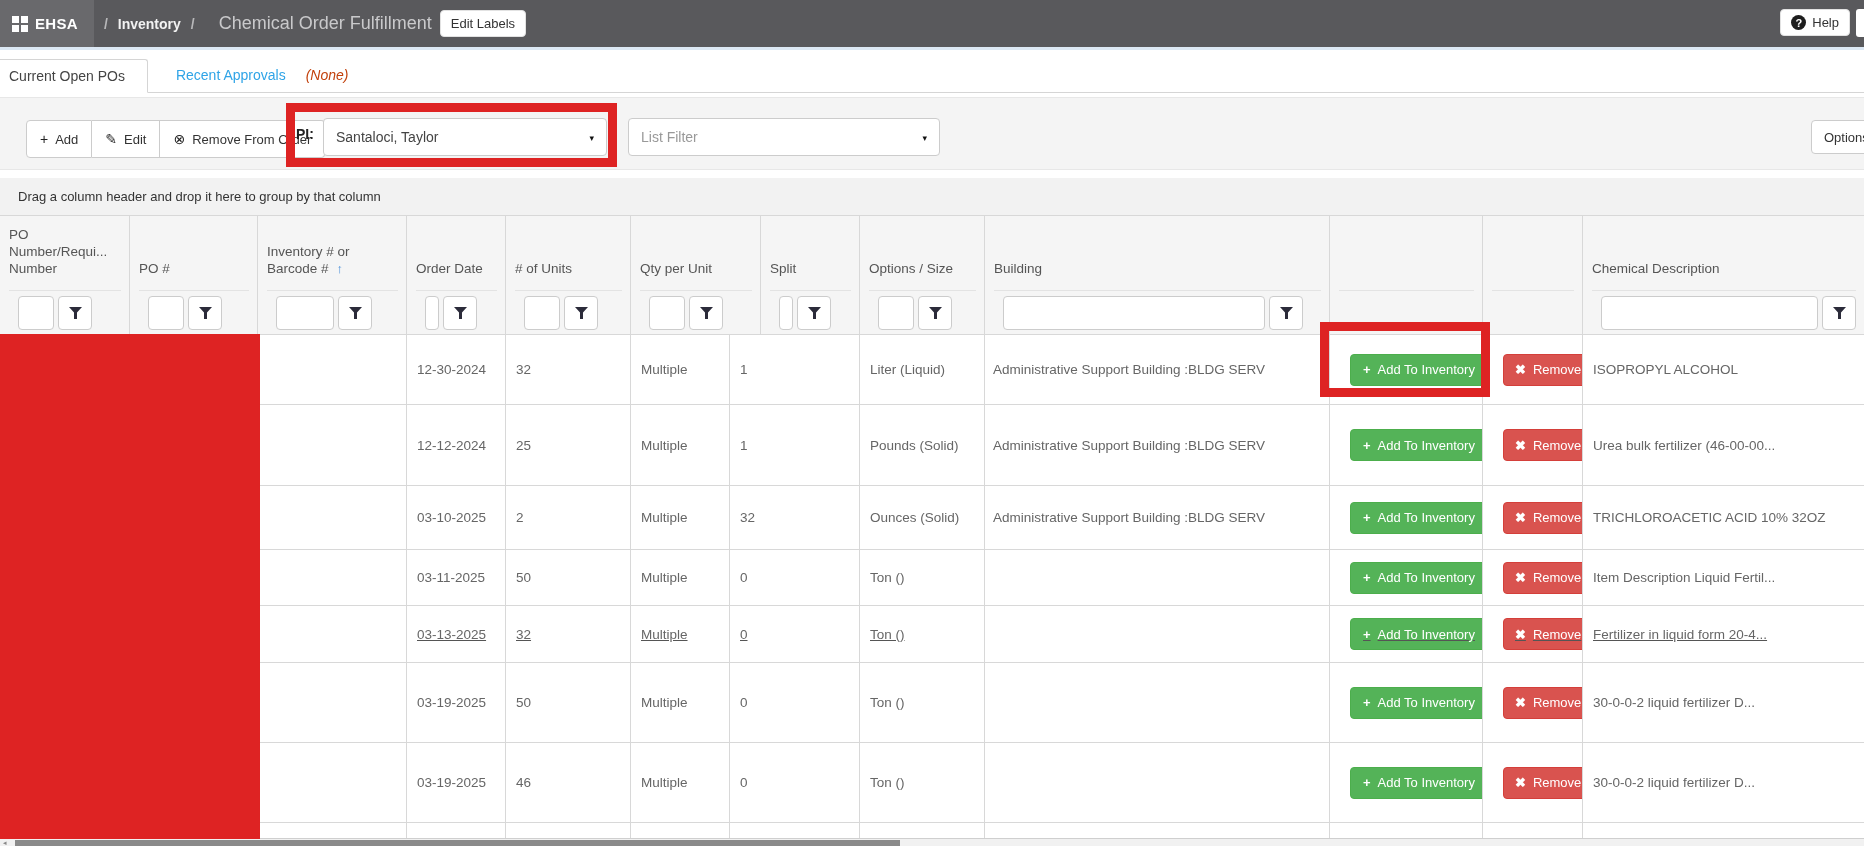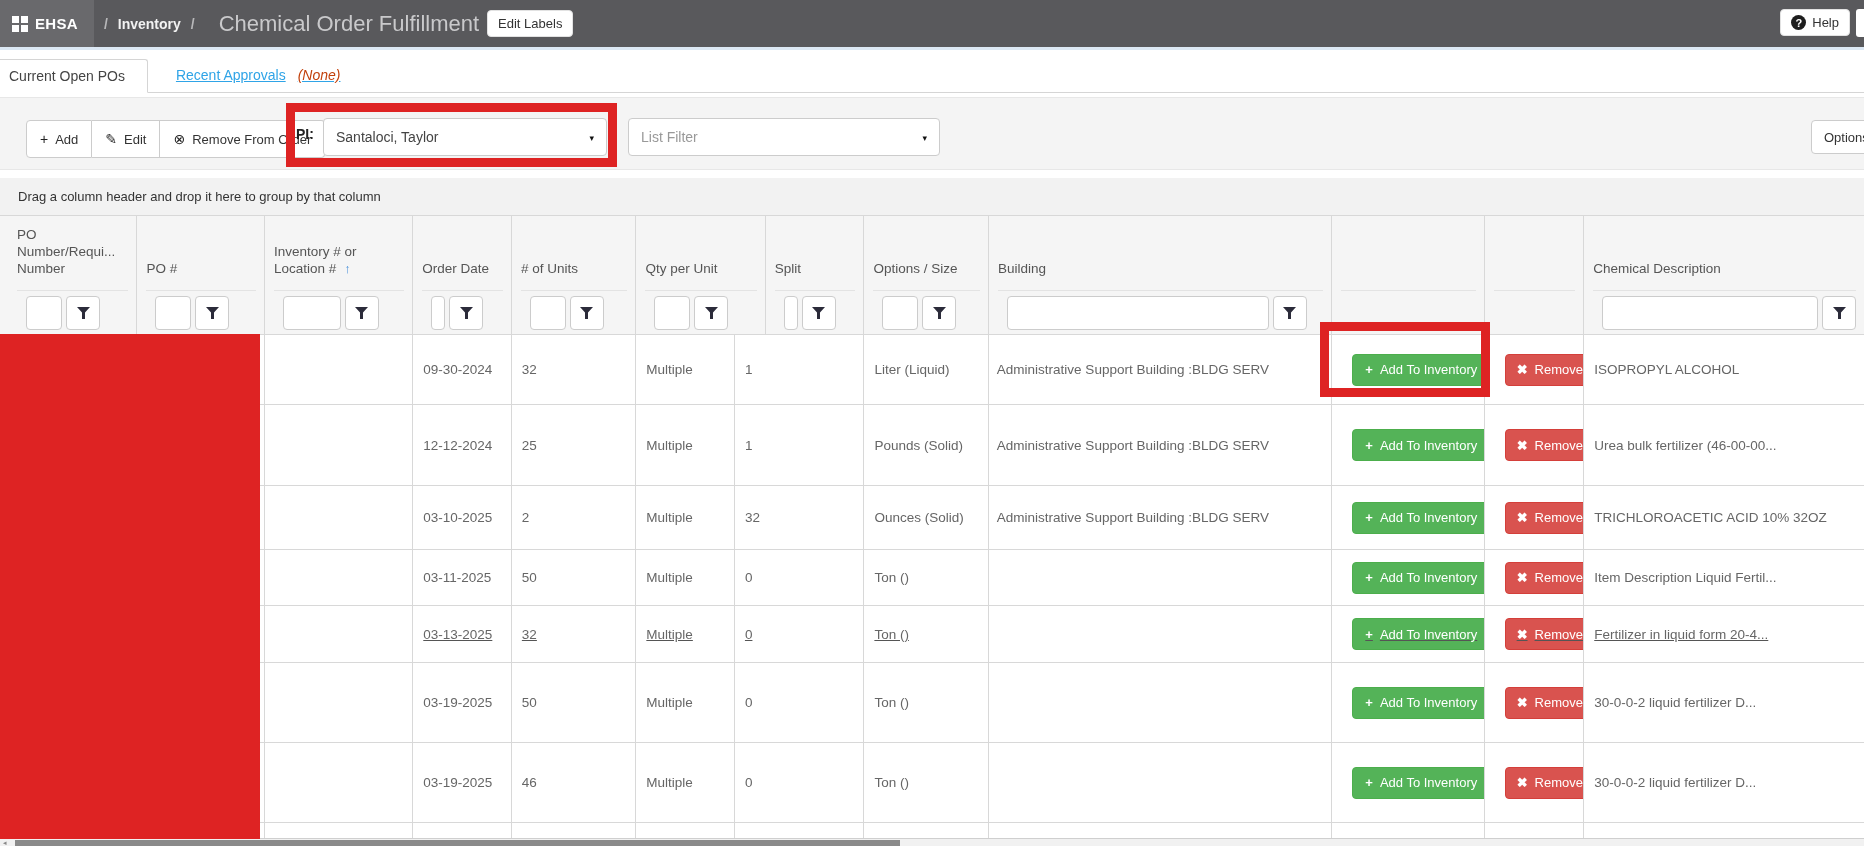--- a/index.html
+++ b/index.html
@@ -8,33 +8,33 @@
   #page { position:relative; width:1864px; height:846px; overflow:hidden; background:#fff; }
 
   
   .topbar { height:47px; background:#59595c; display:flex; align-items:center; position:relative; }
   .brand { background:#69696c; height:47px; display:flex; align-items:center; padding:0 16px 0 12px; gap:7px; }
   .grid-icon { display:grid; grid-template-columns:7px 7px; grid-template-rows:7px 7px; gap:2px; }
   .grid-icon span { background:#fff; }
   .brand-name { color:#fff; font-weight:bold; font-size:15px; letter-spacing:.3px; }
   .crumb-sep { color:#b8b8ba; font-size:14px; margin:0 10px; font-weight:bold; }
   .crumb-link { color:#f2f2f2; font-size:14px; font-weight:bold; }
-  .page-title { color:#c9c9cb; font-size:22px; margin-left:14px; }
+  .page-title { color:#c9c9cb; font-size:18px; margin-left:14px; }
   .chip-btn { background:#fff; color:#333; border:1px solid #e2e2e2; border-radius:4px; font-size:13px; padding:5px 10px; display:inline-flex; align-items:center; gap:6px; }
   .edit-labels { margin-left:8px; }
   .help-btn { position:absolute; right:14px; top:9px; }
   .help-glyph { width:15px; height:15px; background:#1e1e1e; color:#fff; border-radius:50%; font-size:11px; font-weight:bold; display:inline-flex; align-items:center; justify-content:center; }
   .edge-sliver { position:absolute; right:-4px; top:9px; width:12px; height:28px; background:#fff; border-radius:3px; }
   .blue-strip { height:3px; background:#dce8f4; }
 
   
   .tab-spacer { height:10px; background:#fff; }
   .tabbar { height:33px; border-bottom:1px solid #d5d5d5; display:flex; align-items:flex-end; position:relative; background:#fff; }
   .tab-active { position:relative; left:-14px; background:#fff; border:1px solid #d5d5d5; border-bottom:1px solid #fff; margin-bottom:-1px; height:34px; display:flex; align-items:center; padding:0 22px; font-size:14px; color:#444; border-radius:3px 3px 0 0; white-space:nowrap; }
-  .tab-link { margin-left:14px; height:34px; display:flex; align-items:center; font-size:14px; color:#2fa4e7; gap:12px; white-space:nowrap;text-decoration:underline; }
+  .tab-link { margin-left:14px; height:34px; display:flex; align-items:center; font-size:14px; color:#2fa4e7; gap:20px; white-space:nowrap; }
   .tab-link .none { color:#c2410c; font-style:italic; }
 
   
   .toolbar-gap1 { height:4px; background:#fff; }
   .toolbar { height:73px; background:#f4f4f4; border-top:1px solid #e7e7e7; border-bottom:1px solid #e7e7e7; position:relative; }
   .btn-group { position:absolute; left:26px; top:22px; display:flex; }
   .tb-btn { background:#fff; border:1px solid #ccc; color:#333; font-size:13px; height:38px; padding:0 13px; display:inline-flex; align-items:center; gap:7px; white-space:nowrap; }
   .tb-btn:first-child { border-radius:4px 0 0 4px; }
   .tb-btn:last-child { border-radius:0 4px 4px 0; }
   .tb-btn + .tb-btn { border-left:none; }
@@ -45,21 +45,21 @@
   .lf-select { left:628px; top:20px; width:312px; color:#999; }
   .caret { position:absolute; right:12px; top:14px; font-size:9px; color:#111; }
   .options-btn { position:absolute; left:1811px; top:22px; height:34px; background:#fff; border:1px solid #ccc; border-radius:4px; font-size:13px; color:#333; display:inline-flex; align-items:center; gap:6px; padding:0 12px; white-space:nowrap; }
   .toolbar-gap2 { height:8px; background:#fff; }
 
   
   .dragbar { height:37px; background:#f2f2f2; display:flex; align-items:center; padding-left:18px; font-size:13px; color:#333; }
 
   
   .grid { width:1864px; background:#fff; }
-  .grow { display:flex; width:1864px;padding-left:8px; }
+  .grow { display:flex; width:1864px; }
   .cell { border-right:1px solid #d8d8d8; overflow:hidden; }
   .c0{width:130px}.c1{width:128px}.c2{width:149px}.c3{width:99px}.c4{width:125px}.c5{width:99px}.c6{width:130px}.c7{width:125px}.c8{width:345px}.c9{width:153px}.c10{width:100px}.c11{width:281px; border-right:none;}
   .ghead { height:119px; background:#f5f5f5; border-top:1px solid #d8d8d8; }
   .hcell { display:flex; flex-direction:column; justify-content:flex-end; padding:6px 8px 0 9px; font-size:13.5px; color:#555; position:relative; }
   .hlabel { line-height:17px; padding-bottom:13px; }
   .hlabel .sort-arrow { color:#4a90d9; font-size:13px; margin-left:8px; }
   .fzone { height:44px; border-top:1px solid #e3e3e3; display:flex; align-items:center; gap:4px; padding-left:9px; }
   .fin { height:34px; border:1px solid #ccc; border-radius:4px; background:#fff; width:36px; padding:0 6px; font-size:13px; color:#444; font-family:inherit; }
   .fin.wide { width:262px; }
   .fin.wide2 { width:258px; }
@@ -175,21 +175,21 @@
         <div class="fzone">
           <input class="fin" style="">
           <button class="fbtn">
               <svg class="funnel" viewBox="0 0 13 12">
                 <path d="M0 0 H13 L8 5.5 V12 H5 V5.5 Z" fill="#2b2b3a"></path>
               </svg>
             </button>
         </div>
       </div>
       <div class="cell hcell c2">
-        <span class="hlabel"><span>Inventory # or Location #</span><span class="sort-arrow">↑</span></span>
+        <span class="hlabel"><span>Inventory # or Barcode #</span><span class="sort-arrow">↑</span></span>
         <div class="fzone">
           <input class="fin" style="width: 58px;">
           <button class="fbtn">
               <svg class="funnel" viewBox="0 0 13 12">
                 <path d="M0 0 H13 L8 5.5 V12 H5 V5.5 Z" fill="#2b2b3a"></path>
               </svg>
             </button>
         </div>
       </div>
       <div class="cell hcell c3">
@@ -277,21 +277,21 @@
             </button>
         </div>
       </div>
     </div>
 
     <div>
         <div class="grow drow" style="height: 70px;">
     <div class="cell dcell c0"></div>
     <div class="cell dcell c1"></div>
     <div class="cell dcell c2"></div>
-    <div class="cell dcell c3">09-30-2024</div>
+    <div class="cell dcell c3">12-30-2024</div>
     <div class="cell dcell c4">32</div>
     <div class="cell dcell c5">Multiple</div>
     <div class="cell dcell c6">1</div>
     <div class="cell dcell c7">Liter (Liquid)</div>
     <div class="cell dcell c8" style="padding-left:8px;">Administrative Support Building :BLDG SERV</div>
     <div class="cell dcell c9 btn-cell">
       <button class="add-btn">
         <span class="bico">+</span>
         <span>Add To Inventory</span>
       </button>

